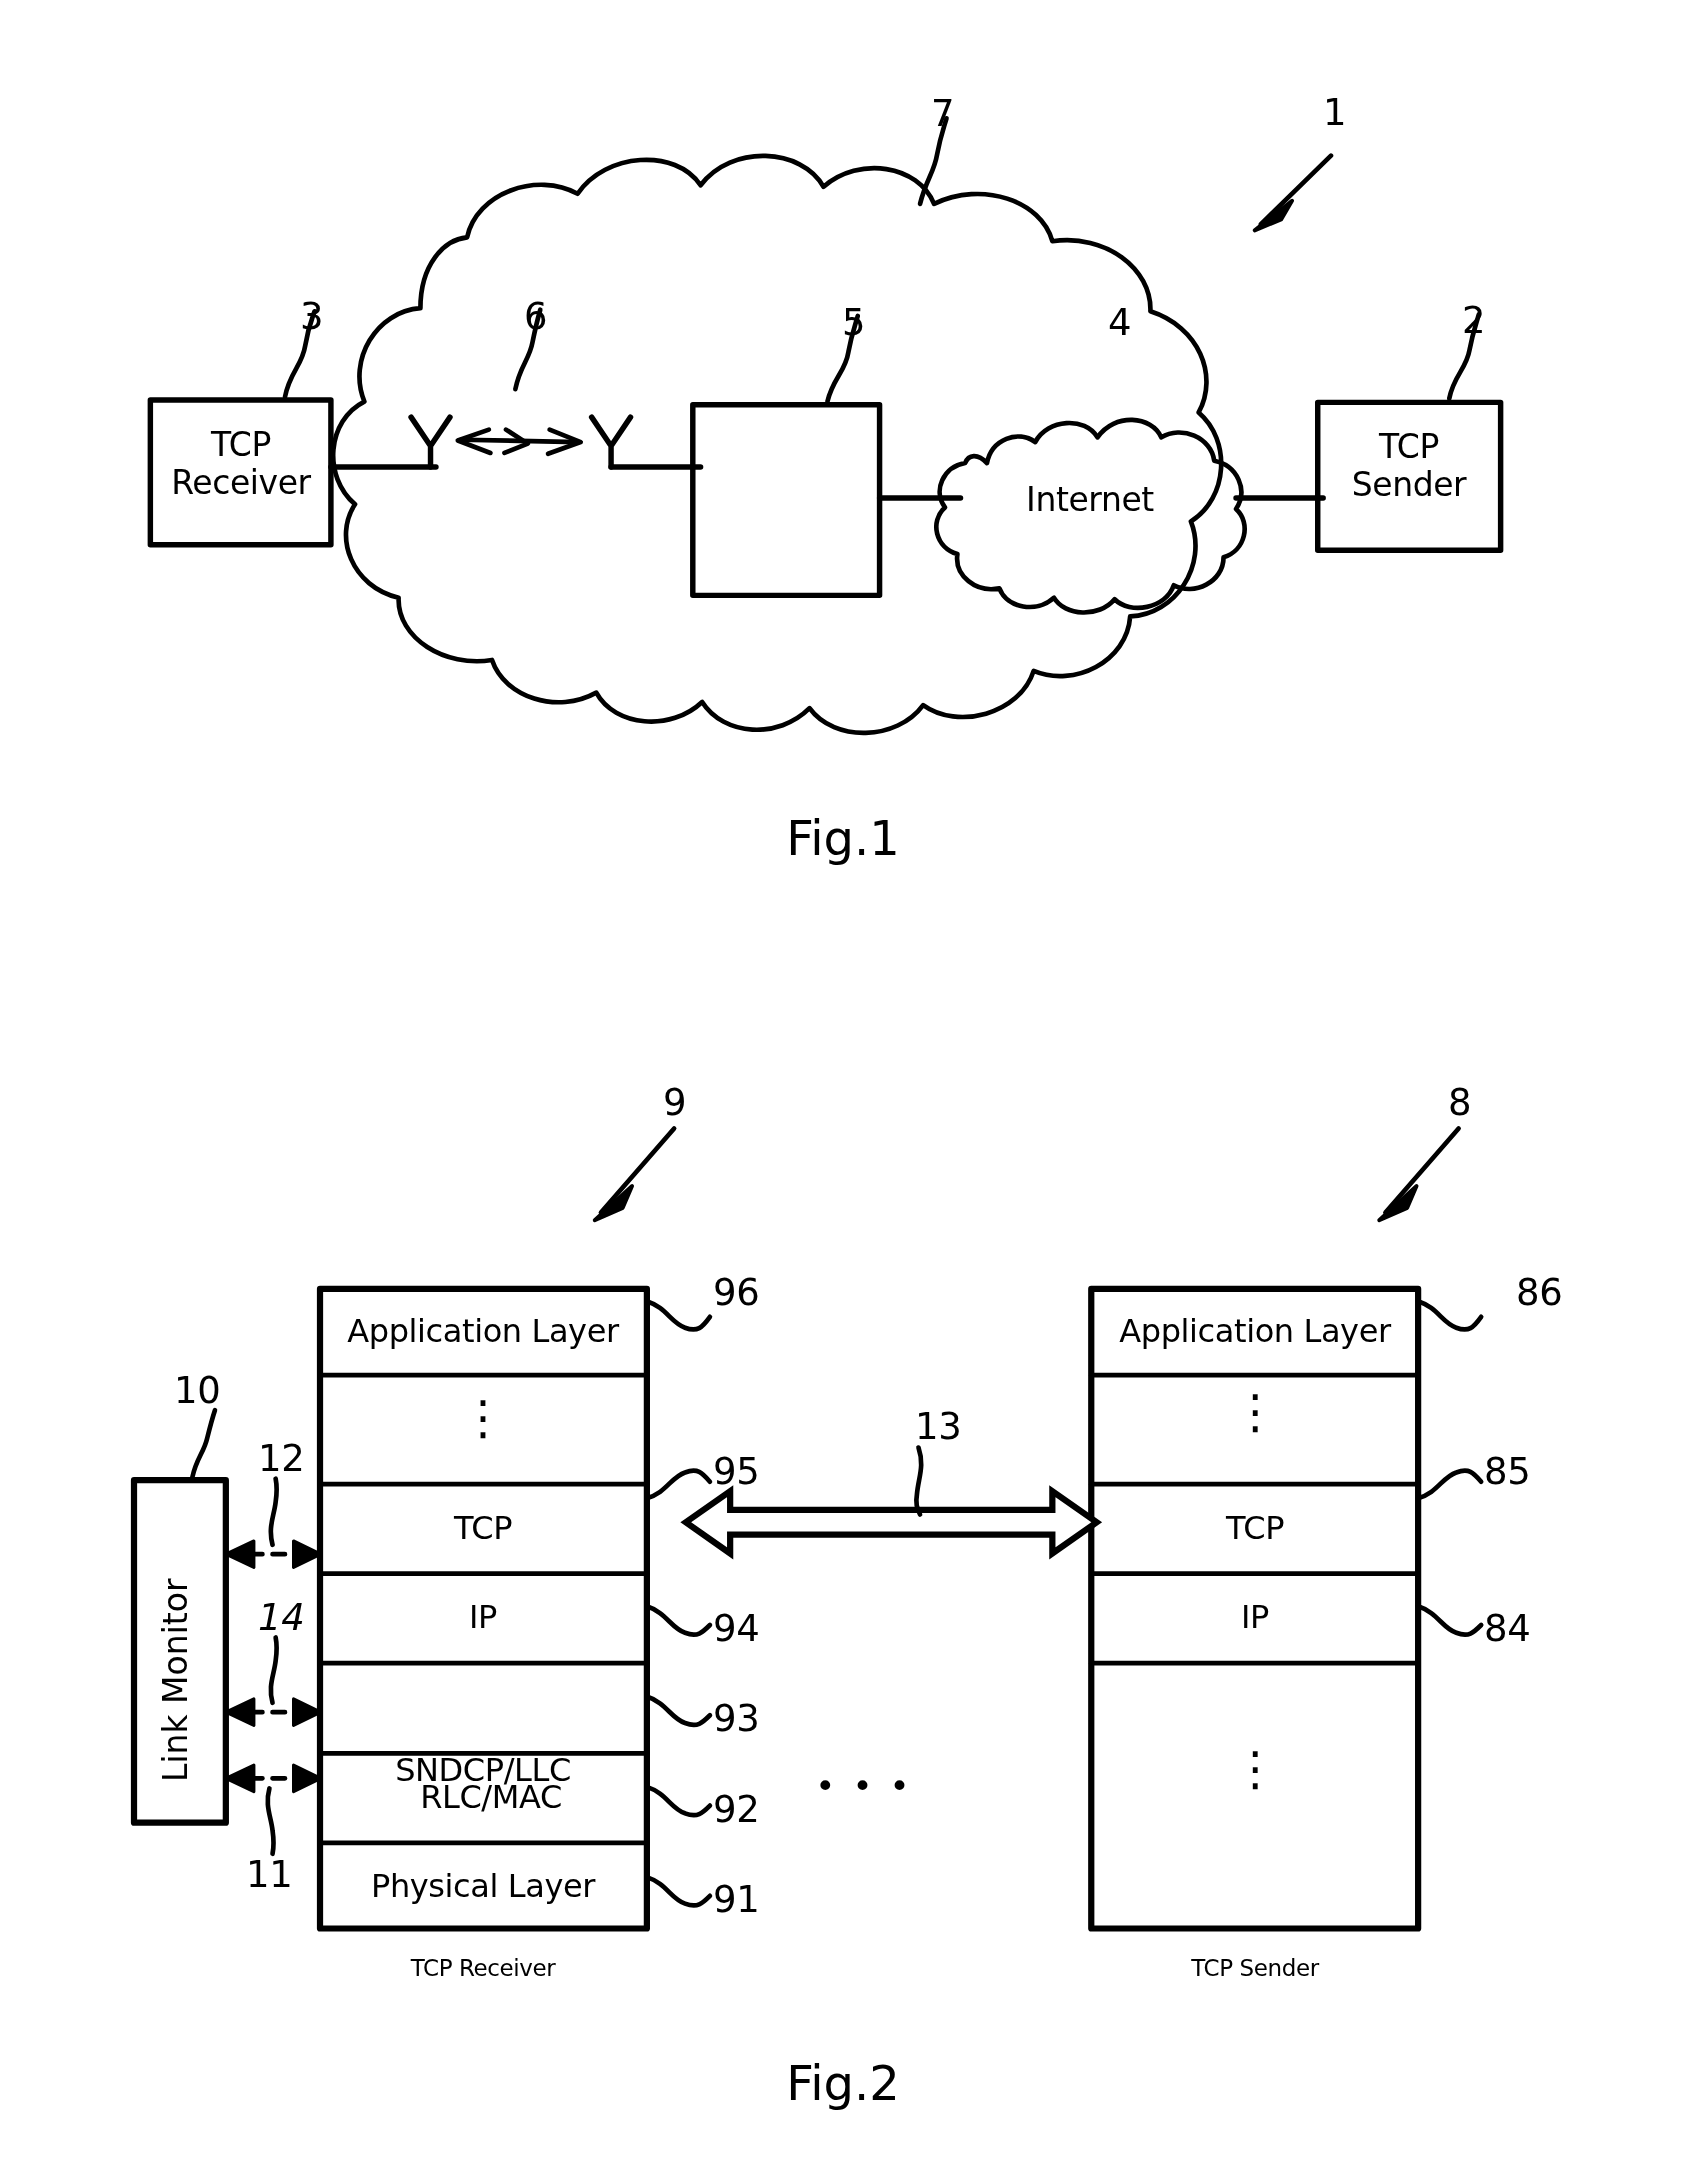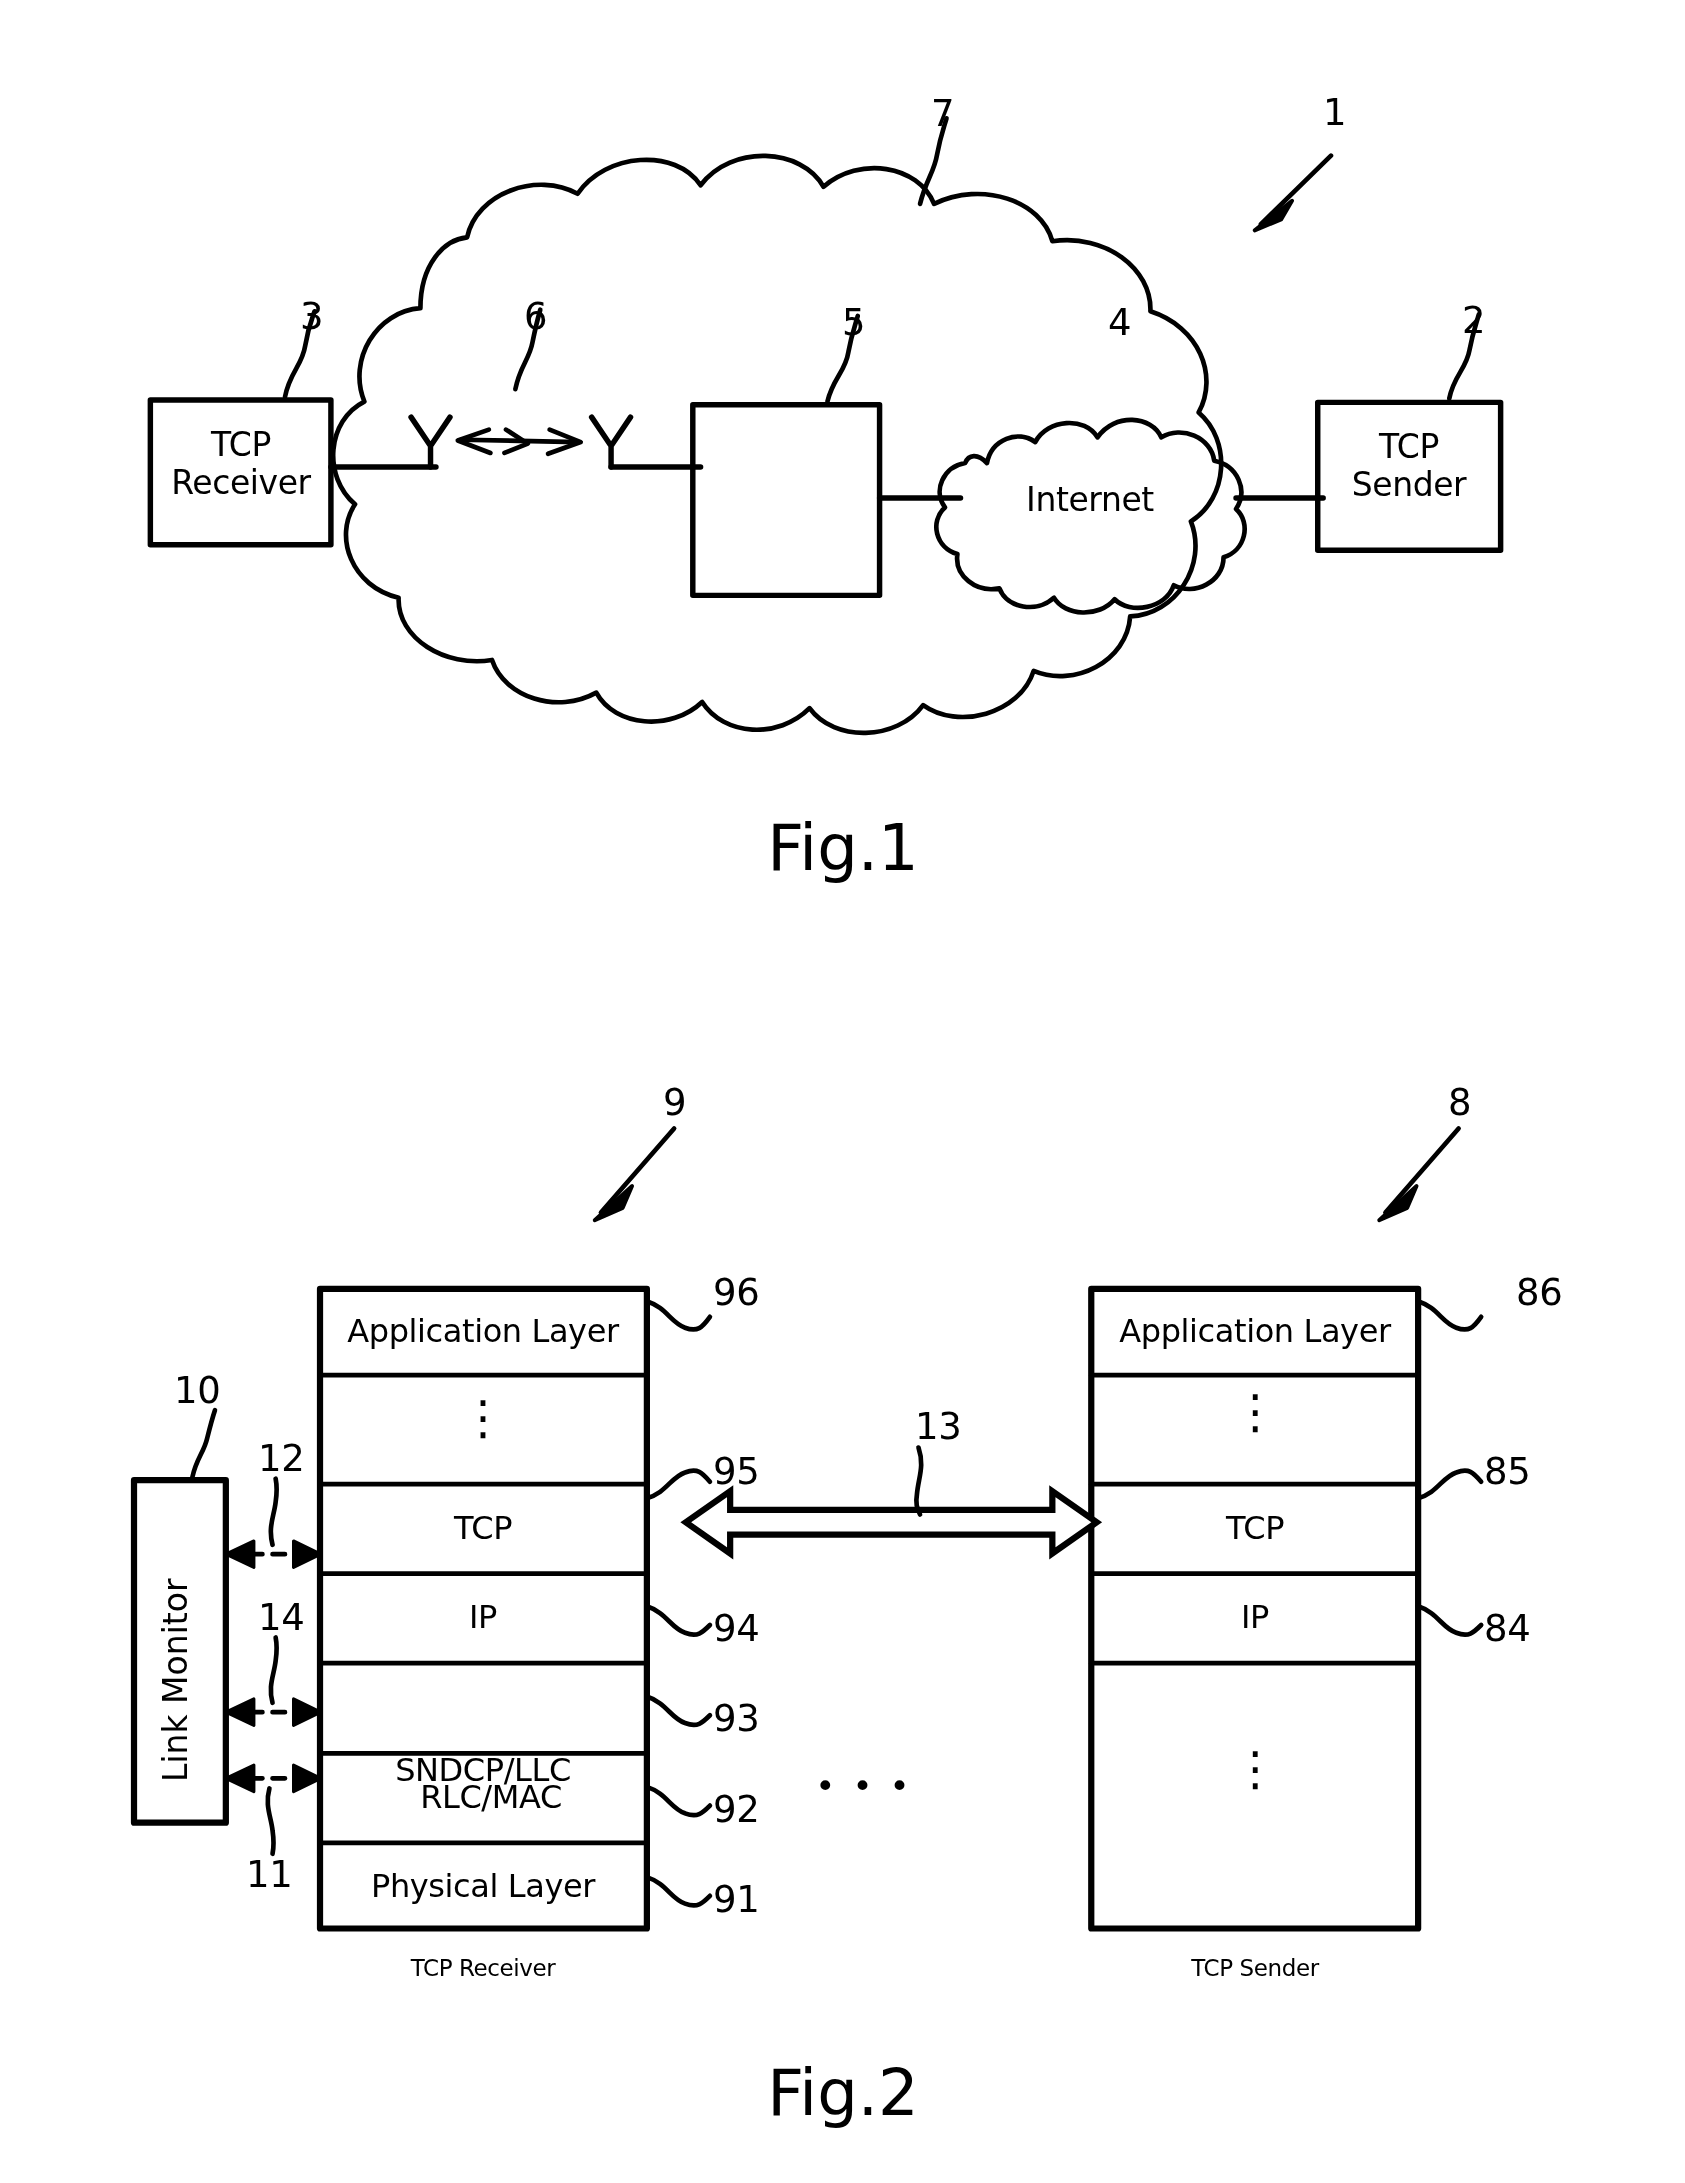--- a/index.html
+++ b/index.html
@@ -38,21 +38,21 @@
   }
   .boxtext {
     font-size: 33px;
     text-align: center;
   }
   .layertext {
     font-size: 32px;
     text-align: center;
   }
   .figcap {
-    font-size: 64px;
+    font-size: 48px;
     letter-spacing: 0px;
   }
   .stacklabel {
     font-size: 23px;
   }
   .vertical-text {
     position: absolute;
     font-size: 33px;
     transform-origin: left top;
     transform: rotate(-90deg);
@@ -251,21 +251,21 @@
   </div>
 
   <div class="lbl refnum" style="left:1516px; top:1272px;">86</div>
   <div class="lbl refnum" style="left:1484px; top:1451px;">85</div>
   <div class="lbl refnum" style="left:1484px; top:1608px;">84</div>
 
   <div class="vertical-text" style="left:156px; top:1782px;">Link Monitor</div>
 
   <div class="lbl refnum" style="left:174px; top:1370px;">10</div>
   <div class="lbl refnum" style="left:258px; top:1438px;">12</div>
-  <div class="lbl refnum" style="left:258px; top:1597px;">14</div>
+  <div class="lbl refnum" style="left:258px; top:1597px;font-style:italic;">14</div>
   <div class="lbl refnum" style="left:246px; top:1854px;">11</div>
 
   <div class="lbl refnum" style="left:915px; top:1406px;">13</div>
 
   <div class="lbl" style="left:864px; top:1767px; transform:translateX(-50%); font-size:34px; letter-spacing:3.1px;">• • •</div>
 
   <div class="lbl stacklabel" style="left:483px; top:1955px; transform:translateX(-50%);">TCP Receiver</div>
   <div class="lbl stacklabel" style="left:1255px; top:1955px; transform:translateX(-50%);">TCP Sender</div>
 
   <div class="lbl refnum" style="left:663px; top:1082px;">9</div>

